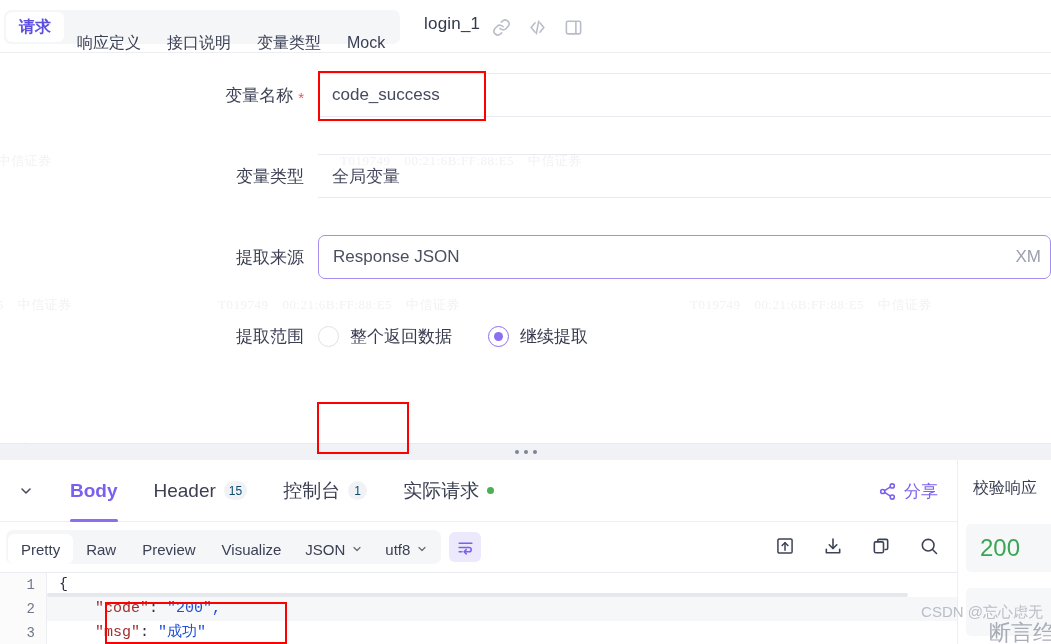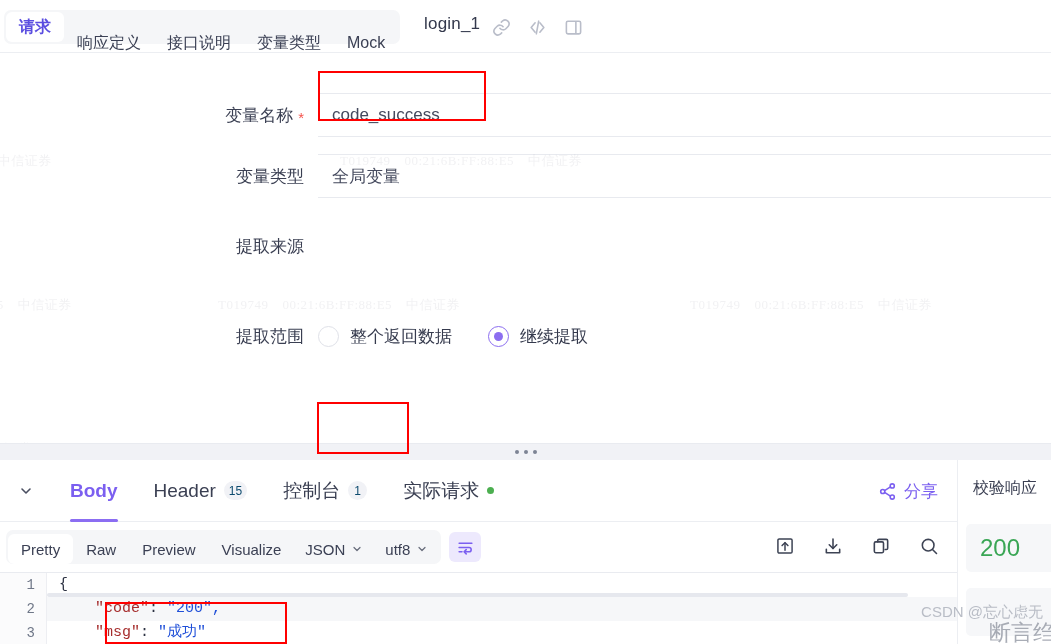--- a/index.html
+++ b/index.html
@@ -324,36 +324,42 @@
       </svg>
       <svg class="ic" viewBox="0 0 24 24" fill="none" stroke="currentColor" stroke-width="2">
         <rect x="3" y="4" width="18" height="16" rx="2"></rect>
           <line x1="15" y1="4" x2="15" y2="20"></line>
       </svg>
     </div>
   </div>
 
   <div class="form">
 
-    <div class="frow" style="top:20px;margin-top:20px;">
+    <div class="frow" style="top:20px;">
       <div class="flabel"><span>变量名称</span><span class="req">*</span></div>
       <div class="fctrl">
         <div class="finput bare">code_success</div>
       </div>
     </div>
 
     <div class="frow" style="top:101px;border-radius:18px;">
       <div class="flabel">变量类型</div>
       <div class="fctrl">
         <div class="finput bare">全局变量</div>
       </div>
     </div>
 
     <div class="frow" style="top:182px;">
       <div class="flabel">提取来源</div>
+      <div class="fctrl">
+        <div class="finput focused">
+          <span class="ph">Response JSON</span>
+          <span class="xmlhint">XM</span>
+        </div>
+      </div>
     </div>
 
     <div class="frow" style="top:272px;">
       <div class="flabel">提取范围</div>
       <div class="fctrl">
         <div class="radios">
           <div class="radio">
             <span class="rdot"></span>
             <span class="rtext">整个返回数据</span>
           </div>

